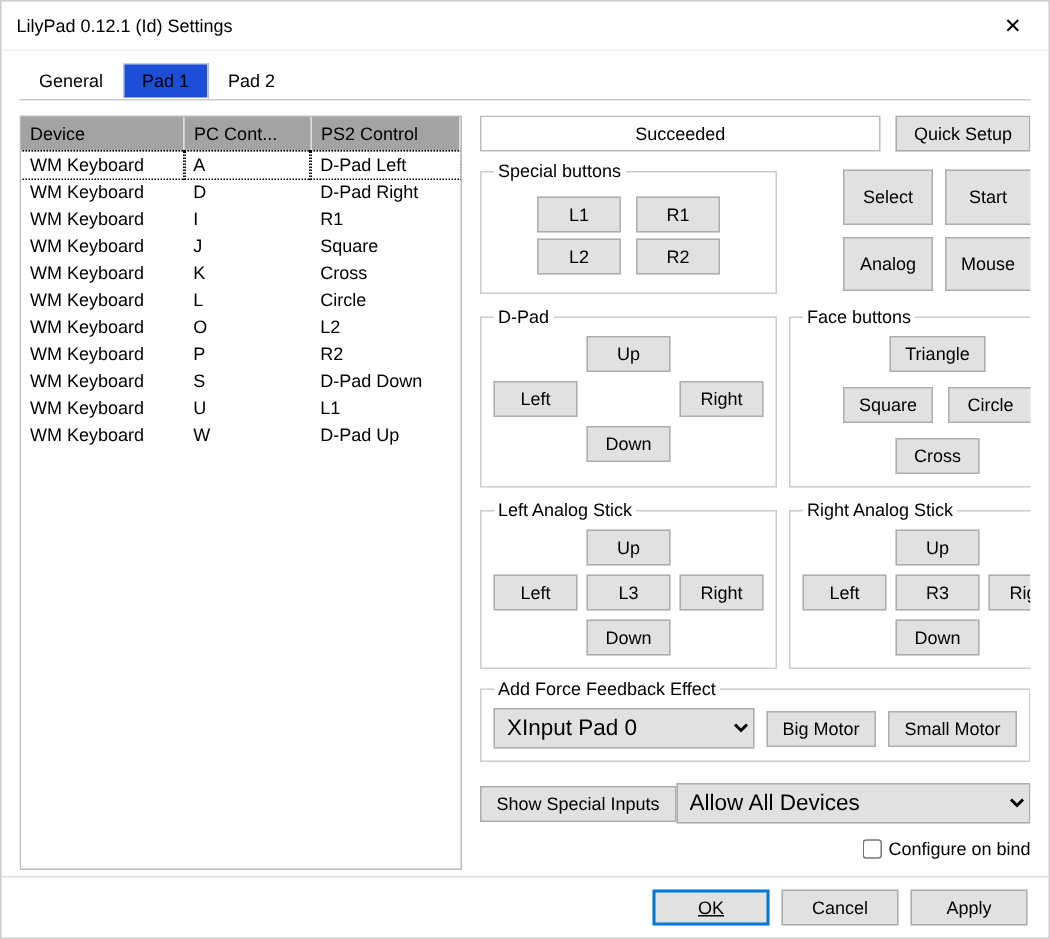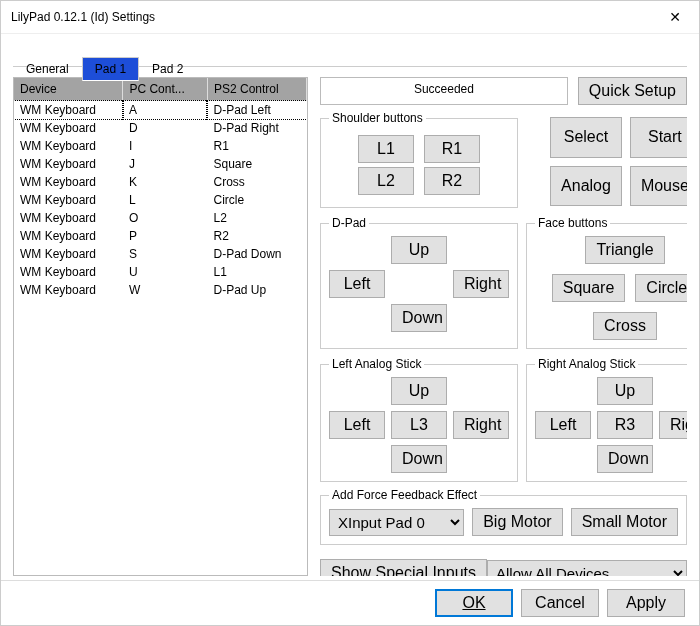--- a/index.html
+++ b/index.html
@@ -3,32 +3,32 @@
 <meta charset="utf-8">
 <style>
 * { box-sizing: border-box; margin: 0; padding: 0; }
 body { font-family: "Segoe UI", Tahoma, sans-serif; font-size: 12px; background: #fff; color: #000; }
 .window { width: 700px; height: 626px; border: 1px solid #ccc; display: flex; flex-direction: column; }
 .titlebar { display: flex; align-items: center; justify-content: space-between; padding: 6px 10px; border-bottom: 1px solid #eee; }
 .titlebar-title { font-size: 12px; }
 .close-x { font-family: Arial; font-size: 14px; padding: 2px 8px; }
 .content { flex: 1; padding: 8px 12px 4px 12px; display: flex; flex-direction: column; overflow: hidden; }
 .tabs { display: flex; border-bottom: 1px solid #ccc; }
-.tab { padding: 4px 12px; border: 1px solid transparent; border-bottom: none; position: relative; top: 15px; cursor: pointer; }
+.tab { padding: 4px 12px; border: 1px solid transparent; border-bottom: none; position: relative; top: 0; cursor: pointer; }
 .tab.active { border-color: #ccc; background: #1d4ed8; border-bottom: 1px solid #fff; }
 .tab-body { flex: 1; display: flex; gap: 12px; padding-top: 10px; overflow: hidden; }
 .left-panel { width: 295px; border: 1px solid #bbb; overflow: auto; }
 .table { width: 100%; border-collapse: collapse; }
 .table th { text-align: left; font-weight: normal; padding: 4px 6px; border-right: 1px solid #ddd; border-bottom: 1px solid #ddd; background: #a3a3a3; }
 .table td { padding: 2px 6px; white-space: nowrap; }
 .table tr.selected td { outline: 1px dotted #000; }
 .right-panel { flex: 1; display: flex; flex-direction: column; gap: 6px; overflow: hidden; }
 .toprow { display: flex; gap: 10px; align-items: stretch; }
 .status-box { flex: 1; border: 1px solid #bbb; text-align: center; padding: 4px 0; }
-.btn { background: #e1e1e1; border: 1px solid #adadad; padding: 4px 10px; font-size: 16px; cursor: pointer; min-width: 56px; text-align: center; }
+.btn { background: #e1e1e1; border: 1px solid #adadad; padding: 4px 10px; font-size: 12px; cursor: pointer; min-width: 56px; text-align: center; }
 .btn.wide { min-width: 90px; }
 .grid-2col { display: grid; grid-template-columns: 1fr 1fr; gap: 8px; }
 fieldset.grp { border: 1px solid #ccc; padding: 6px 8px 8px 8px; }
 fieldset.grp legend { font-size: 12px; padding: 0 3px; }
 .btn-row { display: flex; gap: 10px; justify-content: center; margin: 4px 0; }
 .btn-col { display: flex; flex-direction: column; align-items: center; gap: 6px; }
 .dpad-grid { display: grid; grid-template-columns: repeat(3, auto); gap: 6px; justify-content: center; }
 .dpad-grid .spacer { visibility: hidden; }
 .side-btns { display: grid; grid-template-columns: auto auto; gap: 8px; justify-content: center; padding: 6px 0 2px 0; }
 .ffb-row { display: flex; gap: 8px; align-items: center; }
@@ -127,21 +127,21 @@
 
       <div class="right-panel">
 
         <div class="toprow">
           <div class="status-box">Succeeded</div>
           <button class="btn wide">Quick Setup</button>
         </div>
 
         <div class="grid-2col">
           <fieldset class="grp">
-            <legend>Shoulder buttons</legend>
+            <legend>Special buttons</legend>
             <div class="btn-row">
               <button class="btn">L1</button>
               <button class="btn">R1</button>
             </div>
             <div class="btn-row">
               <button class="btn">L2</button>
               <button class="btn">R2</button>
             </div>
           </fieldset>
 

